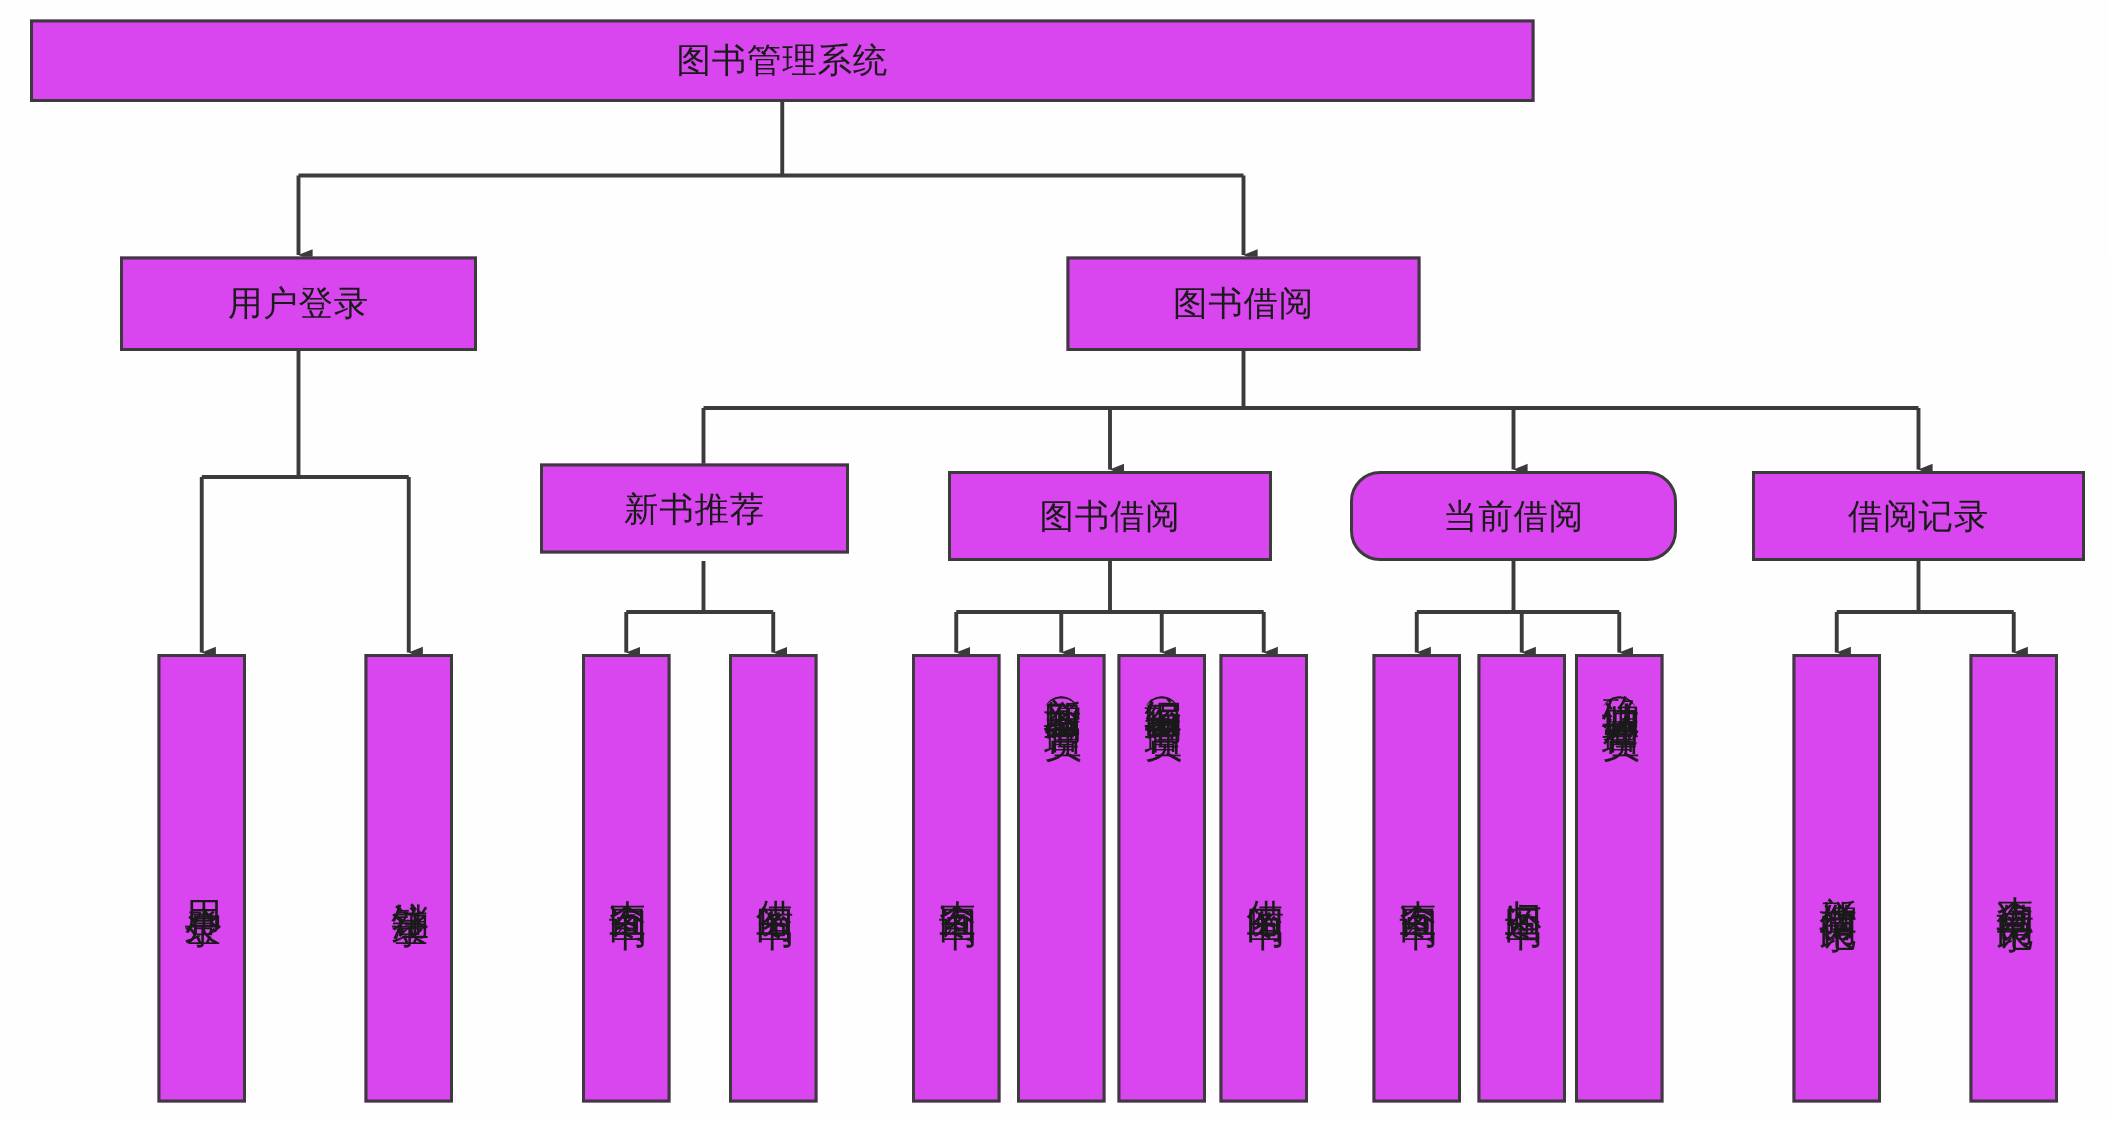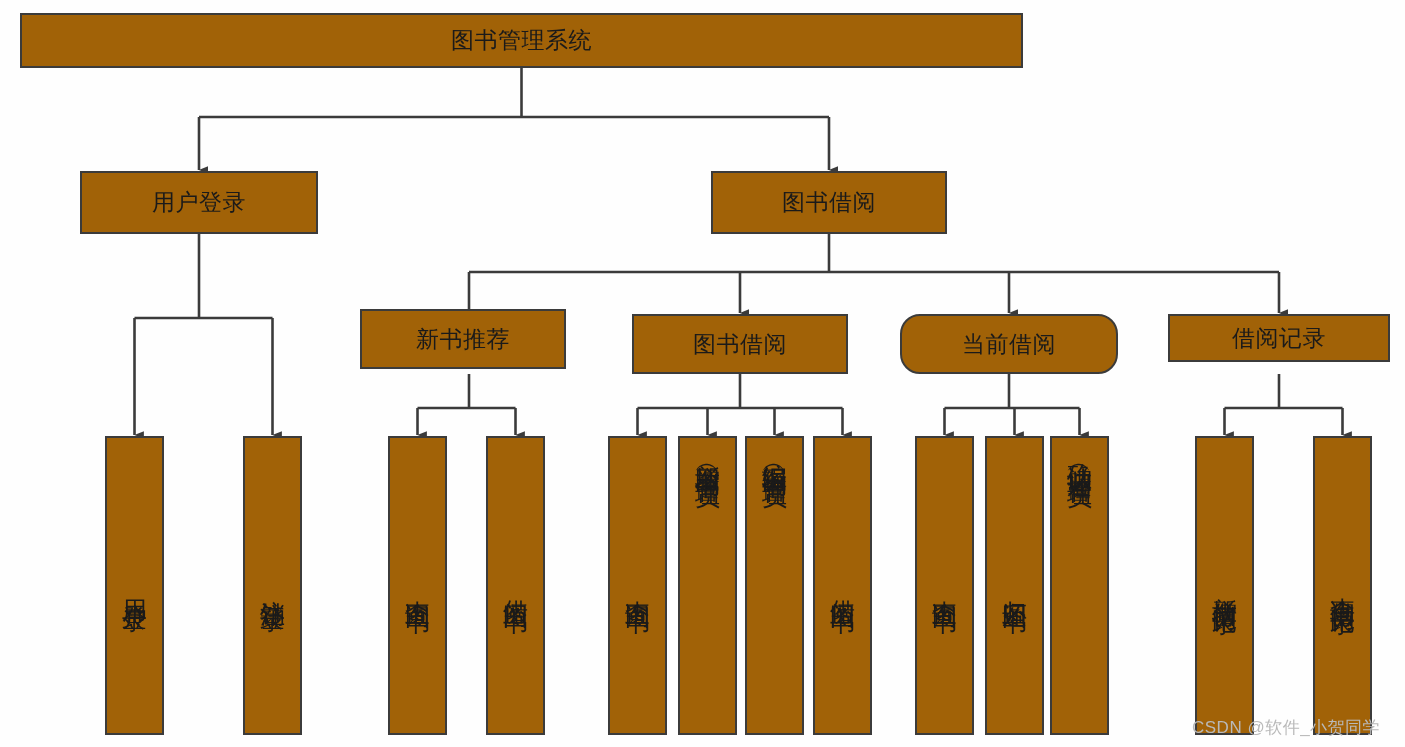--- a/index.html
+++ b/index.html
@@ -21,21 +21,21 @@
     position: absolute;
     left: 0;
     top: 0;
     width: 1405px;
     height: 747px;
     pointer-events: none;
   }
   .node {
     position: absolute;
     box-sizing: border-box;
-    background: #a16207;
+    background: #d946ef;
     border: 2px solid #3b3b3b;
     display: flex;
     align-items: center;
     justify-content: center;
     overflow: hidden;
   }
   .node .label {
     color: #1a1a1a;
     text-align: center;
     line-height: 1.08;
@@ -126,21 +126,21 @@
       </div>
       <div class="node horiz" style="left: 360px; top: 309px; width: 206px; height: 60px;">
         <span class="label">新书推荐</span>
       </div>
       <div class="node horiz" style="left: 632px; top: 314px; width: 216px; height: 60px;">
         <span class="label">图书借阅</span>
       </div>
       <div class="node horiz" style="left: 900px; top: 314px; width: 218px; height: 60px; border-radius: 20px;">
         <span class="label">当前借阅</span>
       </div>
-      <div class="node horiz" style="left: 1168px; top: 314px; width: 222px; height: 48px;">
+      <div class="node horiz" style="left: 1168px; top: 314px; width: 222px; height: 60px;">
         <span class="label">借阅记录</span>
       </div>
       <div class="node vert mid" style="left: 105px; top: 436px; width: 59px; height: 299px;">
         <span class="label">用户登录</span>
       </div>
       <div class="node vert mid" style="left: 243px; top: 436px; width: 59px; height: 299px;">
         <span class="label">注销登录</span>
       </div>
       <div class="node vert mid" style="left: 388px; top: 436px; width: 59px; height: 299px;">
         <span class="label">查询图书</span>
@@ -169,14 +169,13 @@
       <div class="node vert" style="left: 1050px; top: 436px; width: 59px; height: 299px;">
         <span class="label">确认归还（管理员）</span>
       </div>
       <div class="node vert mid" style="left: 1195px; top: 436px; width: 59px; height: 299px;">
         <span class="label">新增借阅记录</span>
       </div>
       <div class="node vert mid" style="left: 1313px; top: 436px; width: 59px; height: 299px;">
         <span class="label">查询借阅记录</span>
       </div>
     </div>
-  <div class="watermark" style="left: 1192px; top: 716px; color: rgb(185, 185, 185);">CSDN @软件_小贺同学</div>
 </div>
 
 </body></html>

